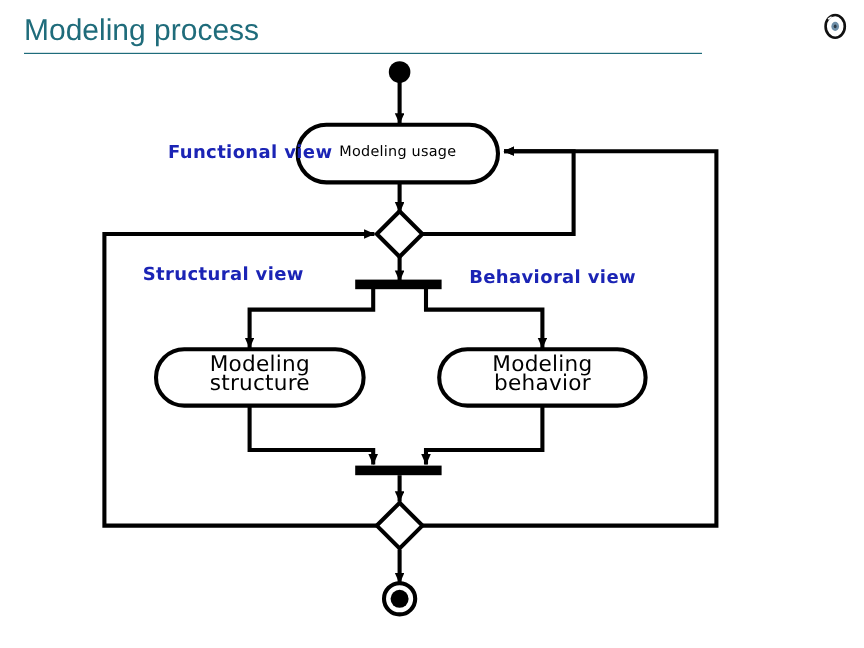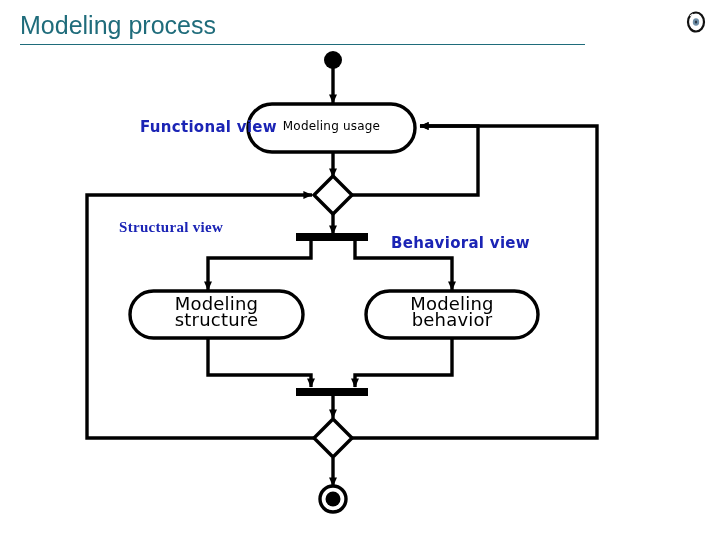--- a/index.html
+++ b/index.html
@@ -72,22 +72,22 @@
   .view-label {
     position: absolute;
     color: #1B24B5;
     font-family: "DejaVu Sans", sans-serif;
     font-size: 15px;
     font-weight: bold;
     white-space: nowrap;
     letter-spacing: 0.3px;
   }
   #label-functional { left: 98px;  top: 118px; margin-left: 42px; }
-  #label-structural { left: 119px; top: 219px; font-family: Liberation Serif, serif; }
-  #label-behavioral { left: 391px; top: 222px; margin-top: 12px; }
+  #label-structural { left: 119px; top: 219px; }
+  #label-behavioral { left: 391px; top: 222px; }
 
   
   .node-text {
     position: absolute;
     color: #000000;
     font-family: "DejaVu Sans", sans-serif;
     font-size: 18px;
     text-align: center;
     white-space: pre;
     line-height: 16px;

